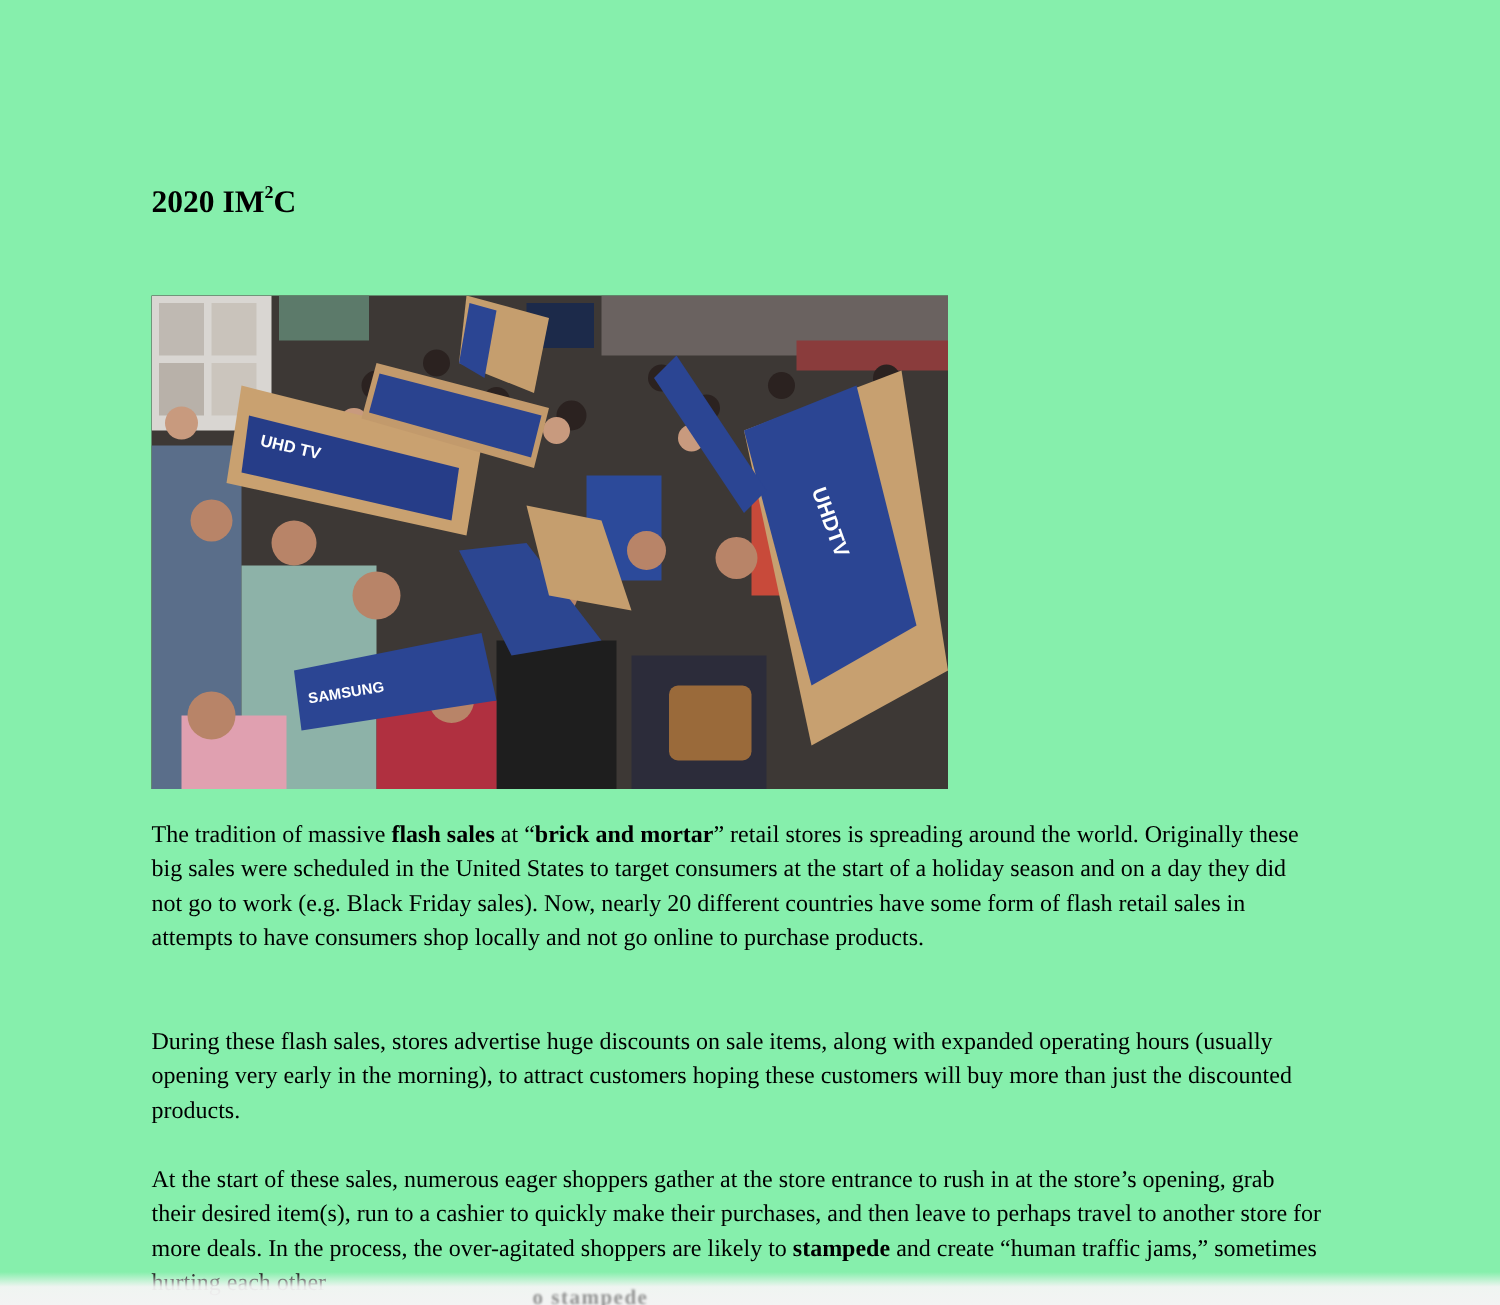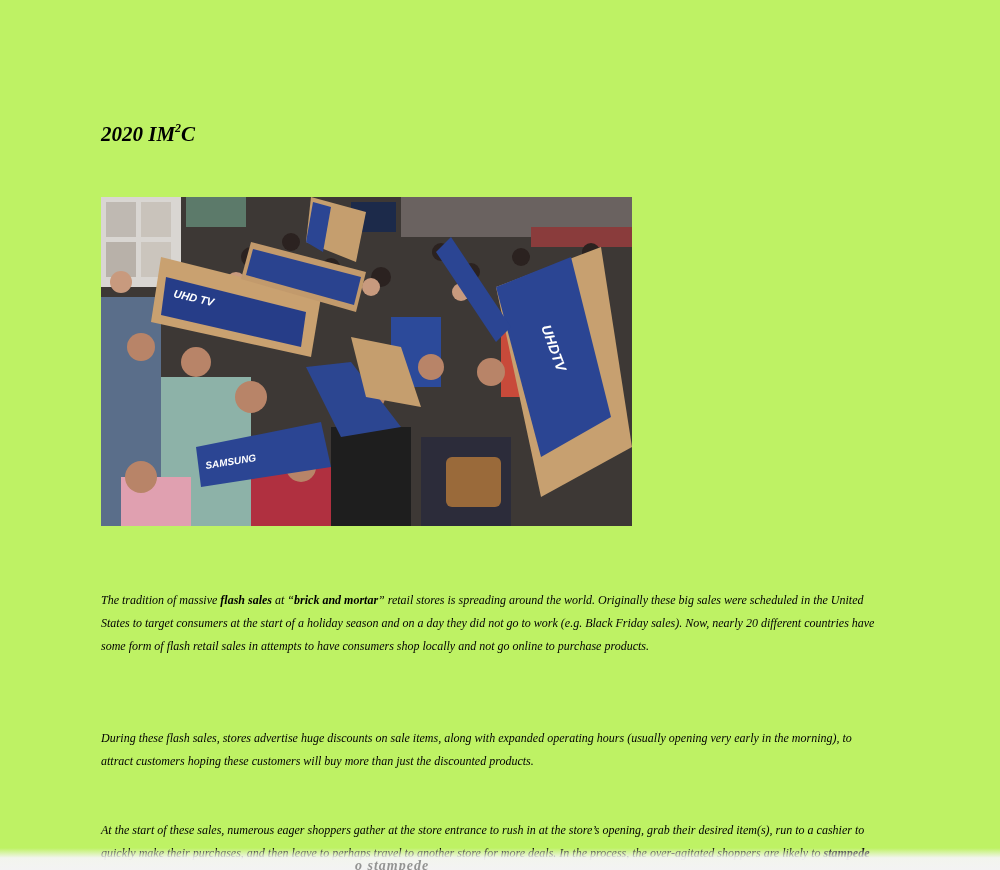--- a/index.html
+++ b/index.html
@@ -1,22 +1,22 @@
 <!DOCTYPE html>
 <html><head>
 <meta charset="utf-8">
 <style>
   html, body { margin:0; padding:0; background:#ffffff; }
   body { width:1000px; height:870px; position:relative; overflow:hidden; font-family:"Liberation Serif", serif; color:#000; }
-  .page { position:absolute; left:0; top:0; width:1000px; height:870px; background:#bef264;font-style:italic; }
+  .page { position:absolute; left:0; top:0; width:1000px; height:870px; background:#86efac; }
   .title { position:absolute; left:101px; top:121px; font-weight:bold; font-size:21px; line-height:26px; }
   .title sup { font-size:12px; vertical-align:9px; line-height:0; }
   .photo { position:absolute; left:101px; top:197px; width:531px; height:329px; overflow:hidden; background:#4a4440; }
   .photo svg { display:block; }
-  .body-text { position:absolute; left:101px; width:780px; font-size:12px; line-height:23px;margin-top:44px; }
+  .body-text { position:absolute; left:101px; width:780px; font-size:16px; line-height:23px; }
   .body-text p { margin:0; }
   .p1 { top:545px; }
   .p2 { top:683px; }
   .p3 { top:775px; }
   .fade { position:absolute; left:0; top:848px; width:1000px; height:22px;
           background:linear-gradient(to bottom, rgba(255,255,255,0) 0%, rgba(245,245,245,0.95) 45%, #f3f3f3 100%); }
   .fade-text { position:absolute; left:355px; top:858px; font-size:14px; font-weight:bold; color:#555; letter-spacing:1px; opacity:0.6; filter:blur(0.6px); }
 </style>
 </head>
 <body>

